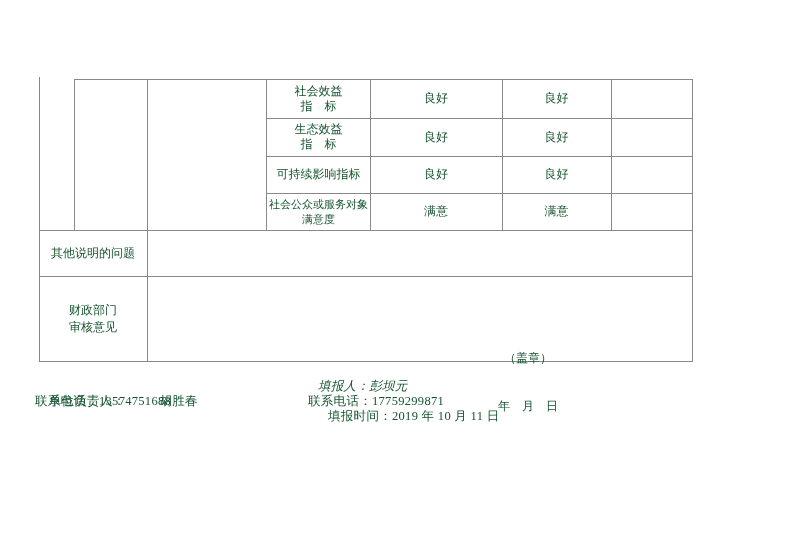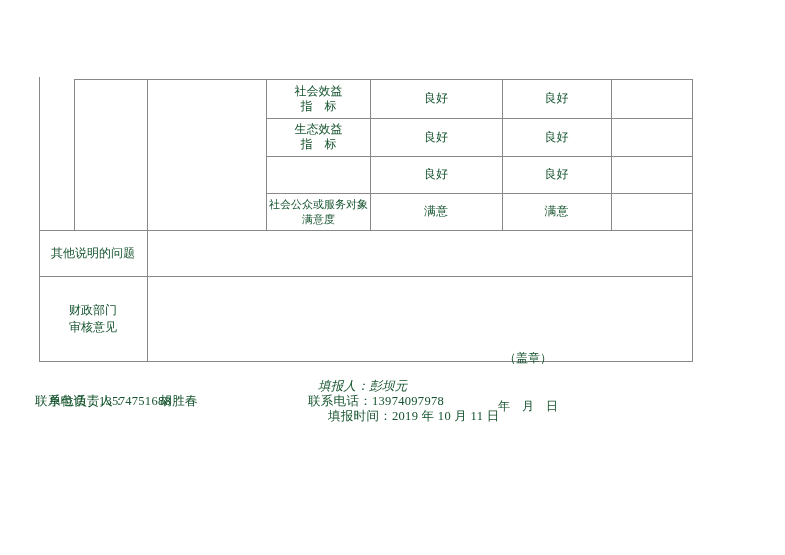--- a/index.html
+++ b/index.html
@@ -81,20 +81,24 @@
     <span>生态效益</span>
     <span>指　标</span>
   </div>
   <div class="cell" style="left:371px; top:118px; width:130px; height:38px;">
     <span>良好</span>
   </div>
   <div class="cell" style="left:503px; top:118px; width:107px; height:38px;">
     <span>良好</span>
   </div>
 
+  <div class="cell" style="left:267px; top:156px; width:103px; height:37px;">
+    <span>可持续影响指标</span>
+    
+  </div>
   <div class="cell" style="left:371px; top:156px; width:130px; height:37px;">
     <span>良好</span>
   </div>
   <div class="cell" style="left:503px; top:156px; width:107px; height:37px;">
     <span>良好</span>
   </div>
 
   <div class="cell small" style="left:267px; top:193px; width:103px; height:37px;">
     <span>社会公众或服务对象</span>
     <span>满意度</span>
@@ -118,16 +122,16 @@
     <div>（盖章）</div>
     <div>年　月　日</div>
   </div>
 
   <div class="foot" style="left:35px; top:379px;">
     <span>单位负责人：</span><span class="name">胡胜春</span>
   </div>
   <div class="foot" style="left:35px; top:394px;">联系电话：13574751688</div>
 
   <div class="foot" style="left:318px; top:379px;font-style:italic;">填报人：彭坝元</div>
-  <div class="foot" style="left:308px; top:394px;">联系电话：13974097978</div>
+  <div class="foot" style="left:308px; top:394px;">联系电话：17759299871</div>
   <div class="foot" style="left:328px; top:409px;">填报时间：2019 年 10 月 11 日</div>
 
 </div>
 
 </body></html>

